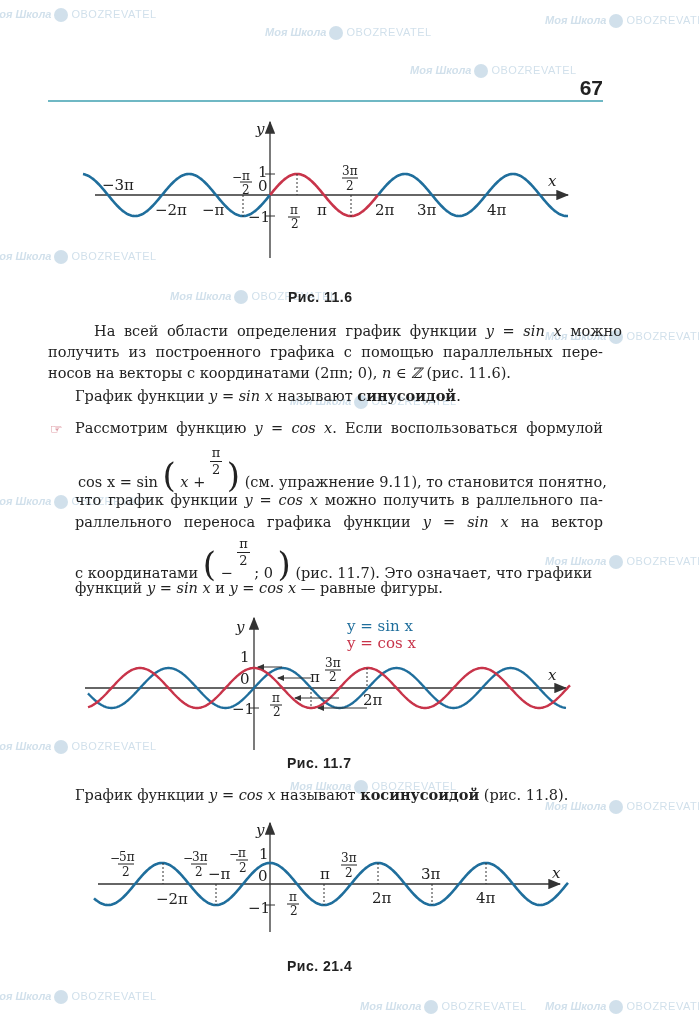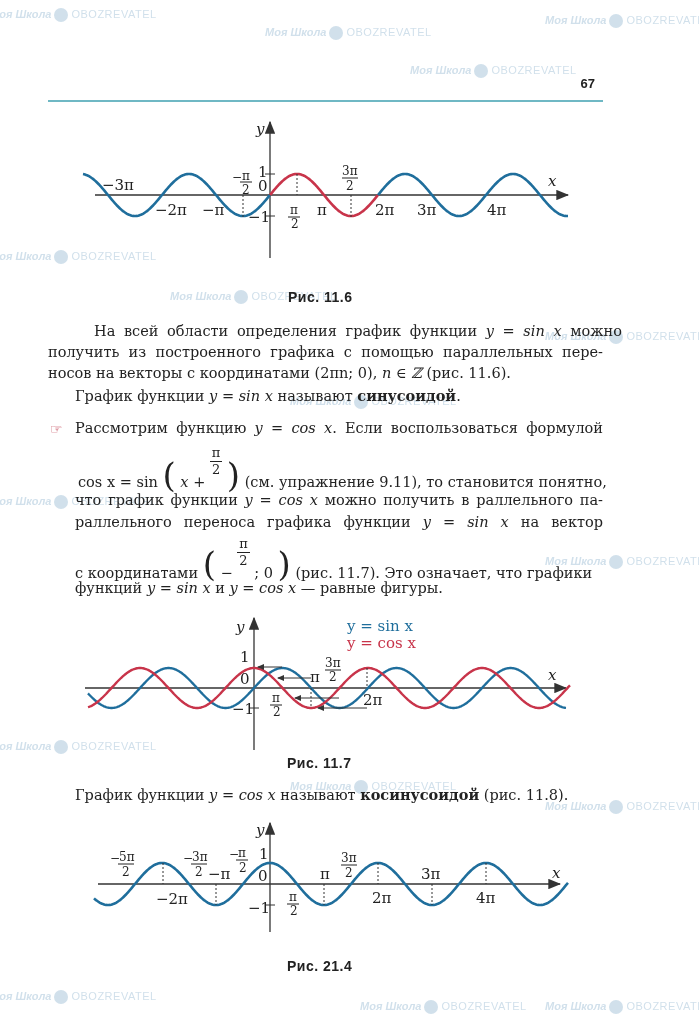--- a/index.html
+++ b/index.html
@@ -6,21 +6,21 @@
   body { width:699px; height:1024px; background:#ffffff; position:relative; overflow:hidden;
          font-family:"DejaVu Serif", serif; color:#222; }
   .wm { position:absolute; color:#c9dbe8; font-family:"Liberation Sans", sans-serif; font-size:11px;
         font-style:italic; font-weight:bold; white-space:nowrap; pointer-events:none; opacity:0.85; }
   .wm .circ { display:inline-block; width:14px; height:14px; border-radius:50%; background:#c9dbe8;
               vertical-align:middle; margin:0 3px; }
   .wm .oz { font-style:normal; font-weight:normal; letter-spacing:0.5px; }
   .header { position:absolute; left:48px; top:78px; width:555px; height:22px; }
   .header-title { position:absolute; left:98px; top:0; font-family:"Liberation Sans", sans-serif; font-size:14px; color:#333; }
   .header-title b { font-weight:bold; }
-  .page-num { position:absolute; right:8px; top:-2px; font-family:"Liberation Sans", sans-serif; font-weight:bold; font-size:13px; color:#222;margin-left:42px; }
+  .page-num { position:absolute; right:0; top:-2px; font-family:"Liberation Sans", sans-serif; font-weight:bold; font-size:21px; color:#222;margin-left:42px; }
   .header-rule { position:absolute; left:0; top:22px; width:555px; height:2px; background:#6fb8c4; }
   .caption { position:absolute; font-family:"Liberation Sans", sans-serif; font-weight:bold; font-size:14px; color:#222; letter-spacing:0.5px; }
   .line { position:absolute; white-space:nowrap; font-size:14.5px; color:#222; }
   .justify { text-align:justify; text-align-last:justify; width:528px; }
   i.v { font-style:italic; }
   svg text { font-family:"DejaVu Serif", serif; }
   .graph { position:absolute; left:0; }
   .hint-icon { position:absolute; left:50px; top:421px; color:#c44a5a; font-size:14px; }
 </style>
 </head>

